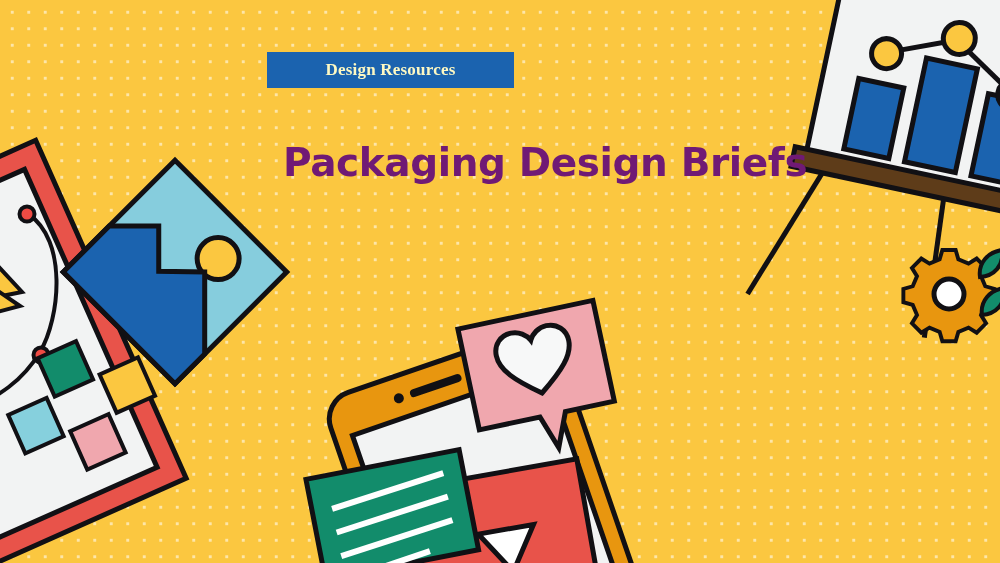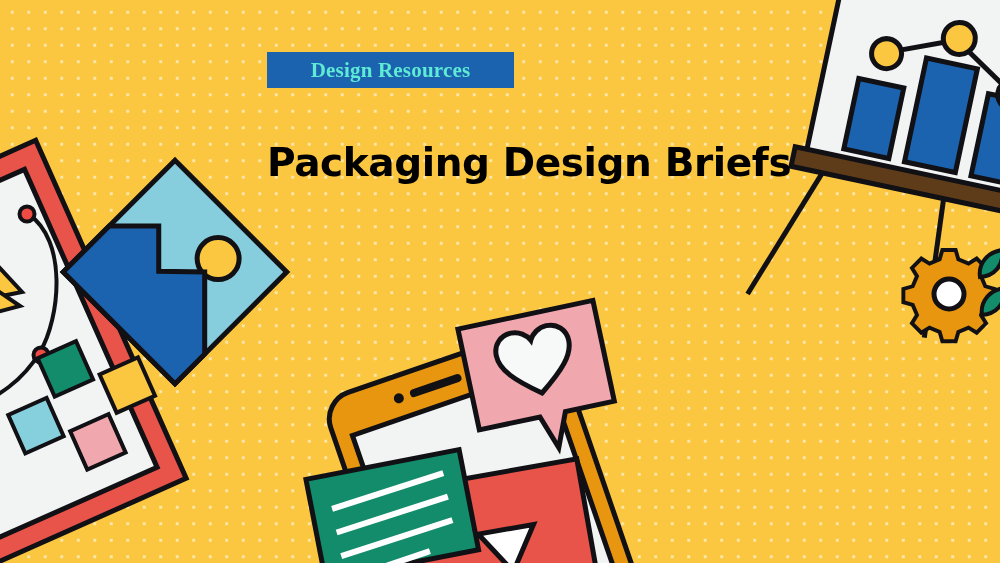--- a/index.html
+++ b/index.html
@@ -40,41 +40,42 @@
     left: 267px;
     top: 52px;
     width: 247px;
     height: 36px;
     background: #1B63AF;
     display: flex;
     align-items: center;
     justify-content: center;
   }
   .badge-label {
-    color: #5eead4;
-    font-size: 21px;
+    color: #fef9c3;
+    font-size: 17px;
     font-weight: 600;
     letter-spacing: 0.2px;
     font-family: "Liberation Serif", serif;
     text-align: right;
   }
   .headline {
     position: absolute;
     left: 267px;
     top: 128px;
     width: 700px;
   }
   .headline-line {
-    color: #000000;
+    color: #701a75;
     font-size: 39px;
     font-weight: bold;
     letter-spacing: -0.4px;
     line-height: 70px;
     font-family: "DejaVu Sans", sans-serif;
     white-space: nowrap;
+    margin-left: 16px;
   }
 </style>
 </head>
 <body>
 
 <div id="canvas">
 
   <div id="dots"></div>
 
   <svg id="art" width="1000" height="563" viewBox="0 0 1000 563">

